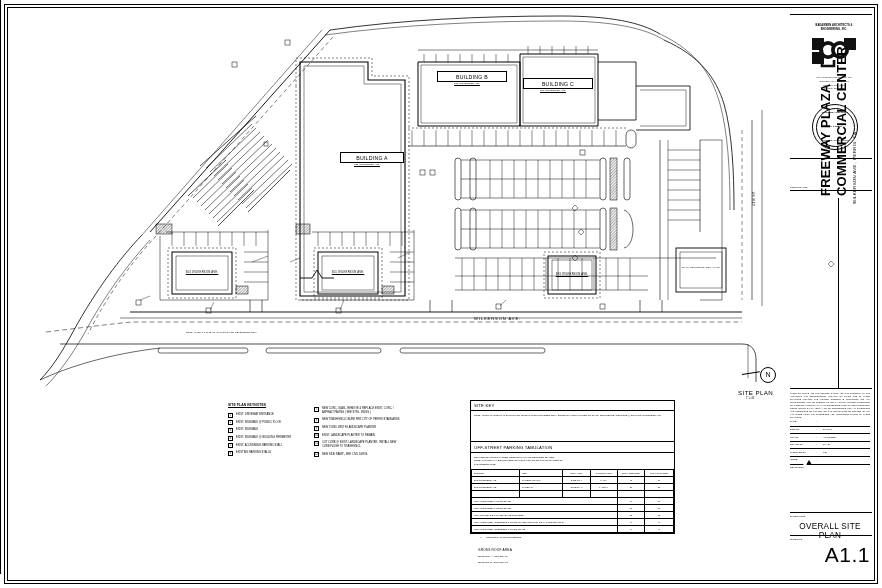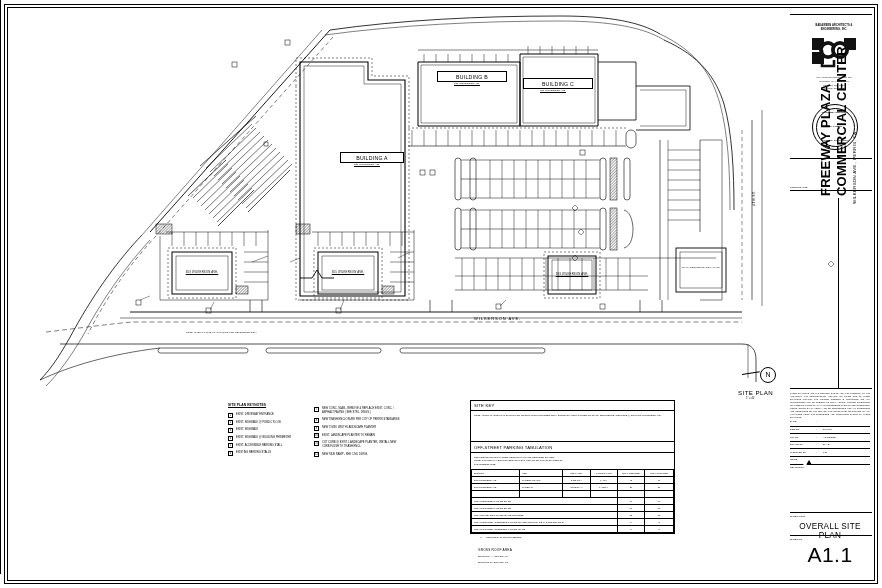--- a/index.html
+++ b/index.html
@@ -46,21 +46,21 @@
           border-left:3.2px solid transparent;border-right:3.2px solid transparent;
           border-bottom:5.2px solid #000;}
   #revtri-i{position:absolute;left:803.2px;top:461.6px;width:0;height:0;
           border-left:2.2px solid transparent;border-right:2.2px solid transparent;
           border-bottom:3.6px solid #fff;}
 
   #sheet-title-lbl{position:absolute;left:790px;top:515px;font-size:2.4px;}
   #sheet-title{position:absolute;left:790px;top:522px;width:80px;text-align:center;
                font-size:8.2px;letter-spacing:.3px;}
   #sheet-no-lbl{position:absolute;left:790px;top:538px;font-size:2.4px;}
-  #sheet-no{position:absolute;left:790px;top:543px;width:80px;text-align:center;
+  #sheet-no{position:absolute;left:790px;top:543px;width:80px;text-align:right;
             font-size:21px;letter-spacing:.5px;}
 
   
   .bldg-lbl{position:absolute;border:.8px solid #000;background:#fff;padding:1.5px 4px;
             font-size:5.2px;letter-spacing:.25px;text-align:center;}
   .bldg-adr{position:absolute;font-size:2.5px;text-align:center;text-decoration:underline;}
   .small-adr{position:absolute;font-size:2.8px;text-align:center;text-decoration:underline;letter-spacing:.2px;}
   .street{position:absolute;font-size:4.1px;letter-spacing:.9px;}
   .note-s{position:absolute;font-size:2.4px;letter-spacing:.15px;}
 

